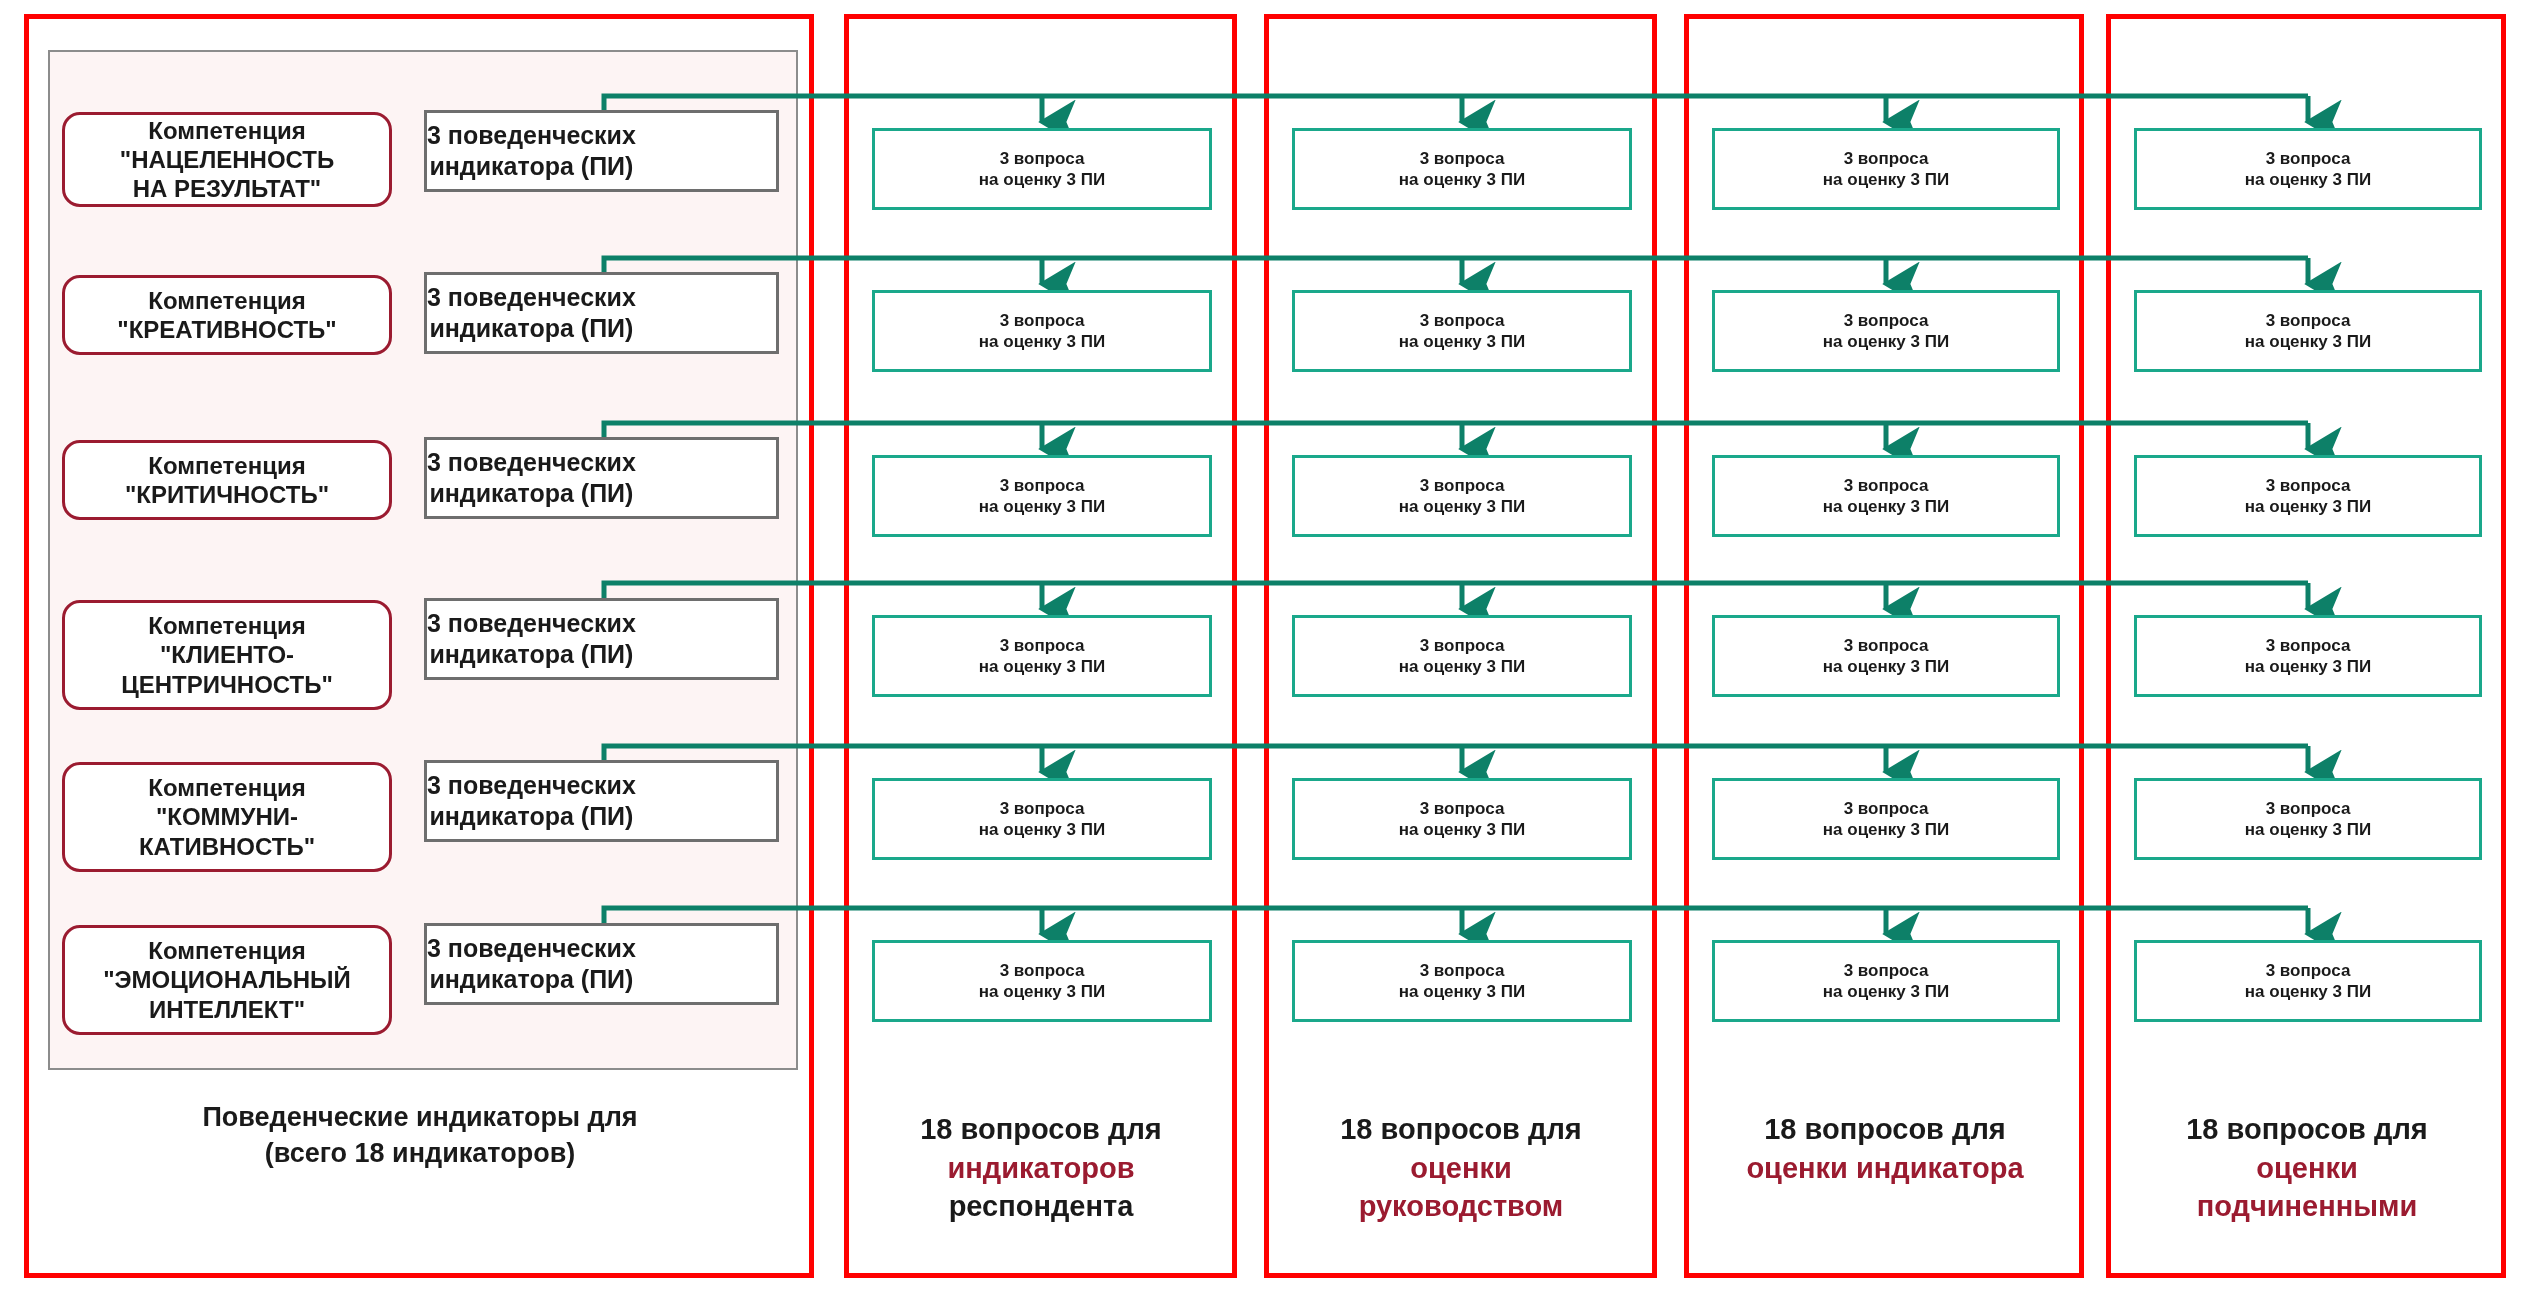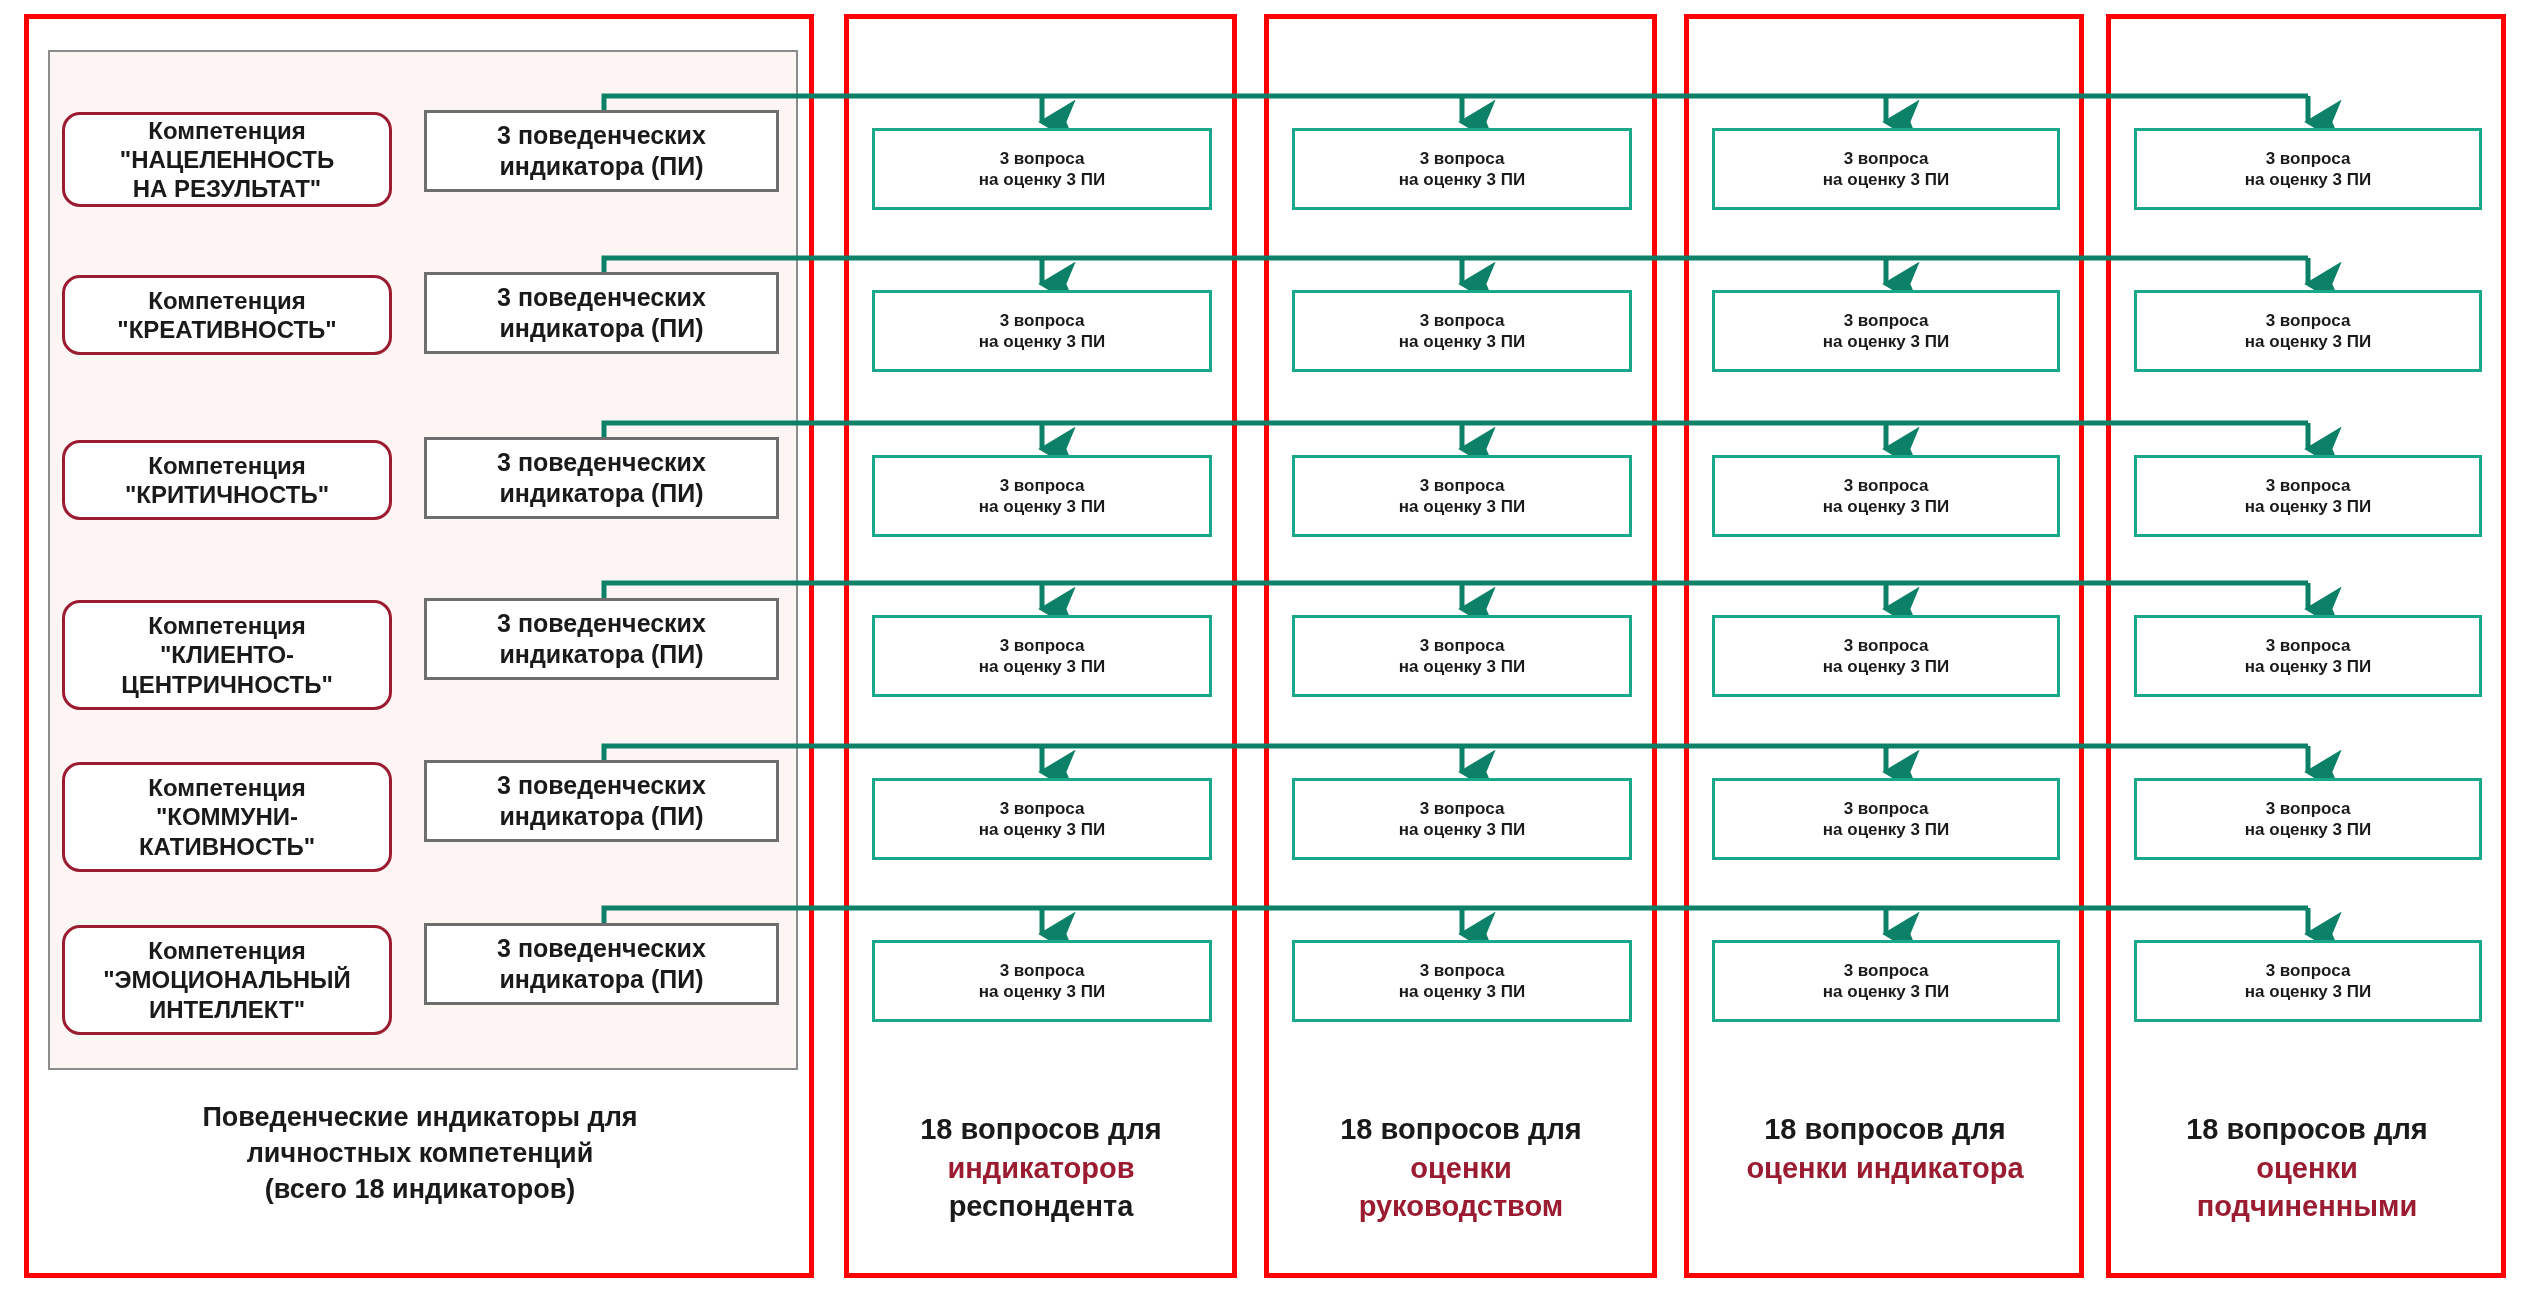--- a/index.html
+++ b/index.html
@@ -63,21 +63,21 @@
 
   
   .bi-box {
     position: absolute;
     left: 424px;
     width: 355px;
     border: 3px solid #6e6e6e;
     background: #ffffff;
     display: flex;
     align-items: center;
-    justify-content: center;
+    justify-content: flex-start;
     text-align: center;
     line-height: 1.25;
     font-weight: bold;
     font-size: 25px;
     color: #1a1a1a;
   }
 
   
   .q-box {
     position: absolute;
@@ -392,21 +392,20 @@
       <div class="q-box" style="left: 2134px; top: 940px; width: 348px; height: 82px;">
         <div>
           <div>3 вопроса</div>
           <div>на оценку 3 ПИ</div>
         </div>
       </div>
     </div>
 
   <div class="caption" id="cap-left">
       <div>Поведенческие индикаторы для</div>
-      <div>личностных компетенций</div>
       <div>(всего 18 индикаторов)</div>
     </div>
   <div class="caption" id="cap-self">
       <div>18 вопросов для</div>
       <div class="hl">индикаторов</div>
       <div>респондента</div>
     </div>
   <div class="caption" id="cap-mgmt">
       <div>18 вопросов для</div>
       <div class="hl">оценки</div>

